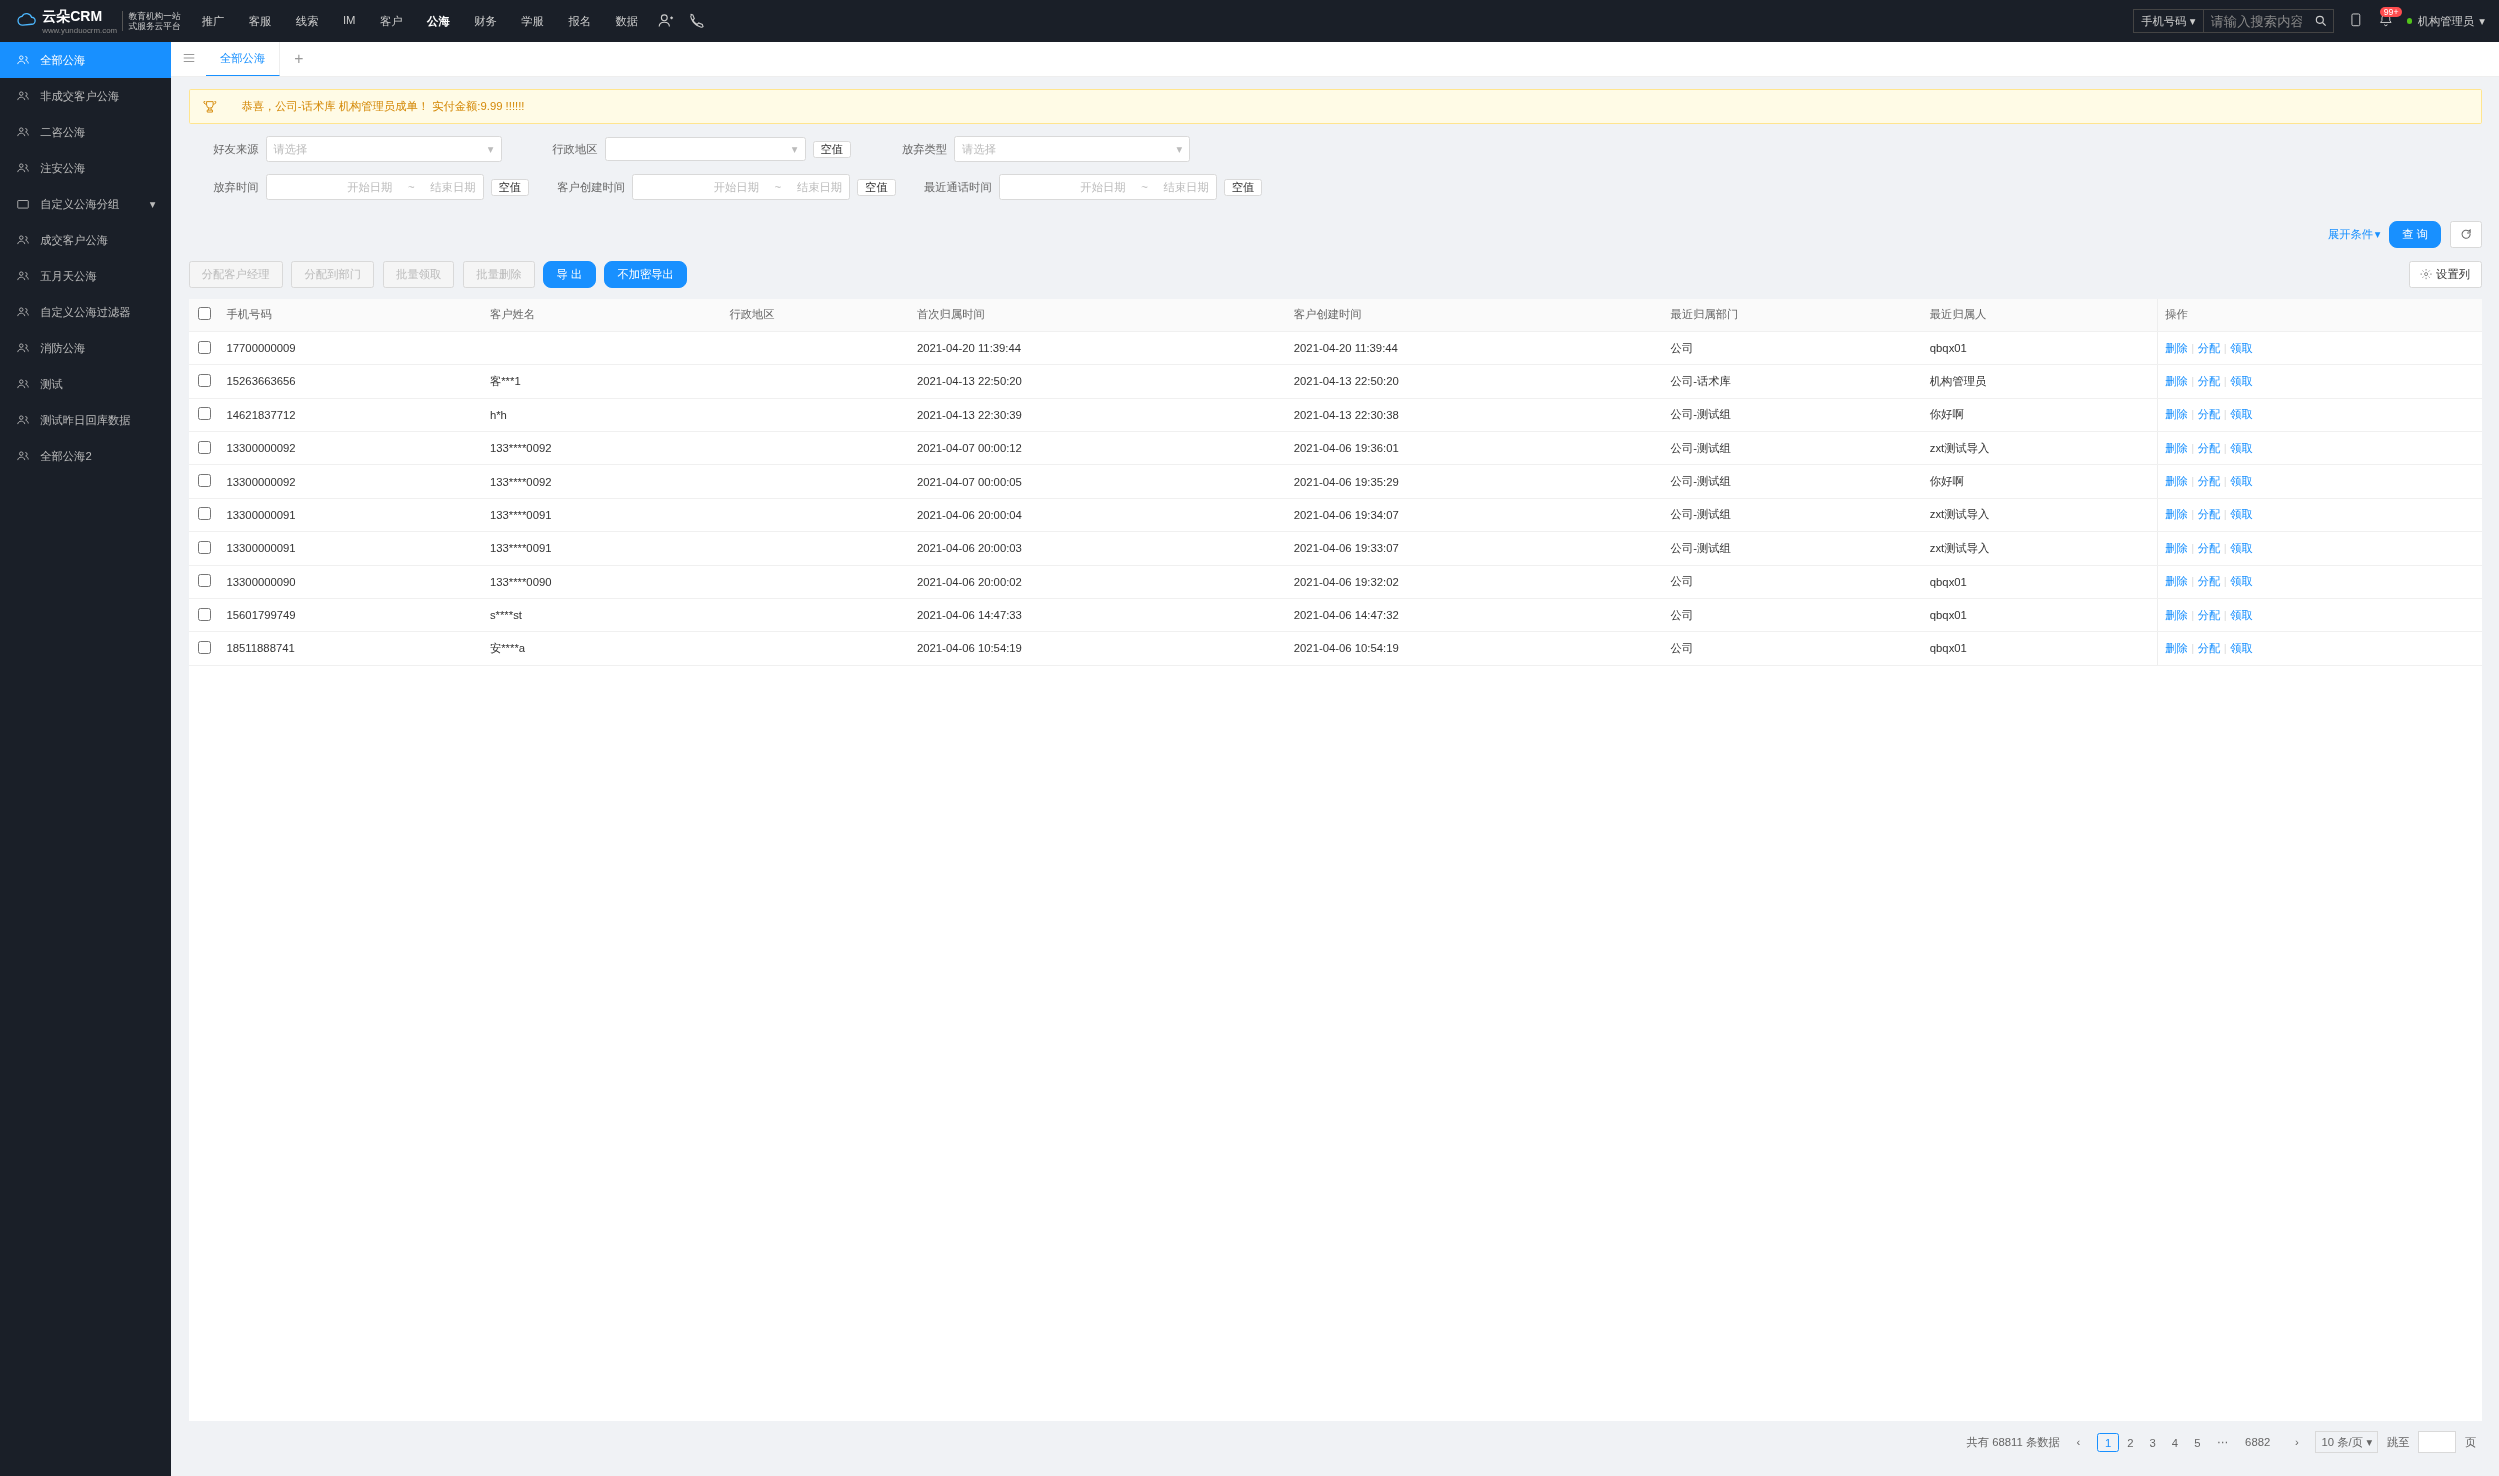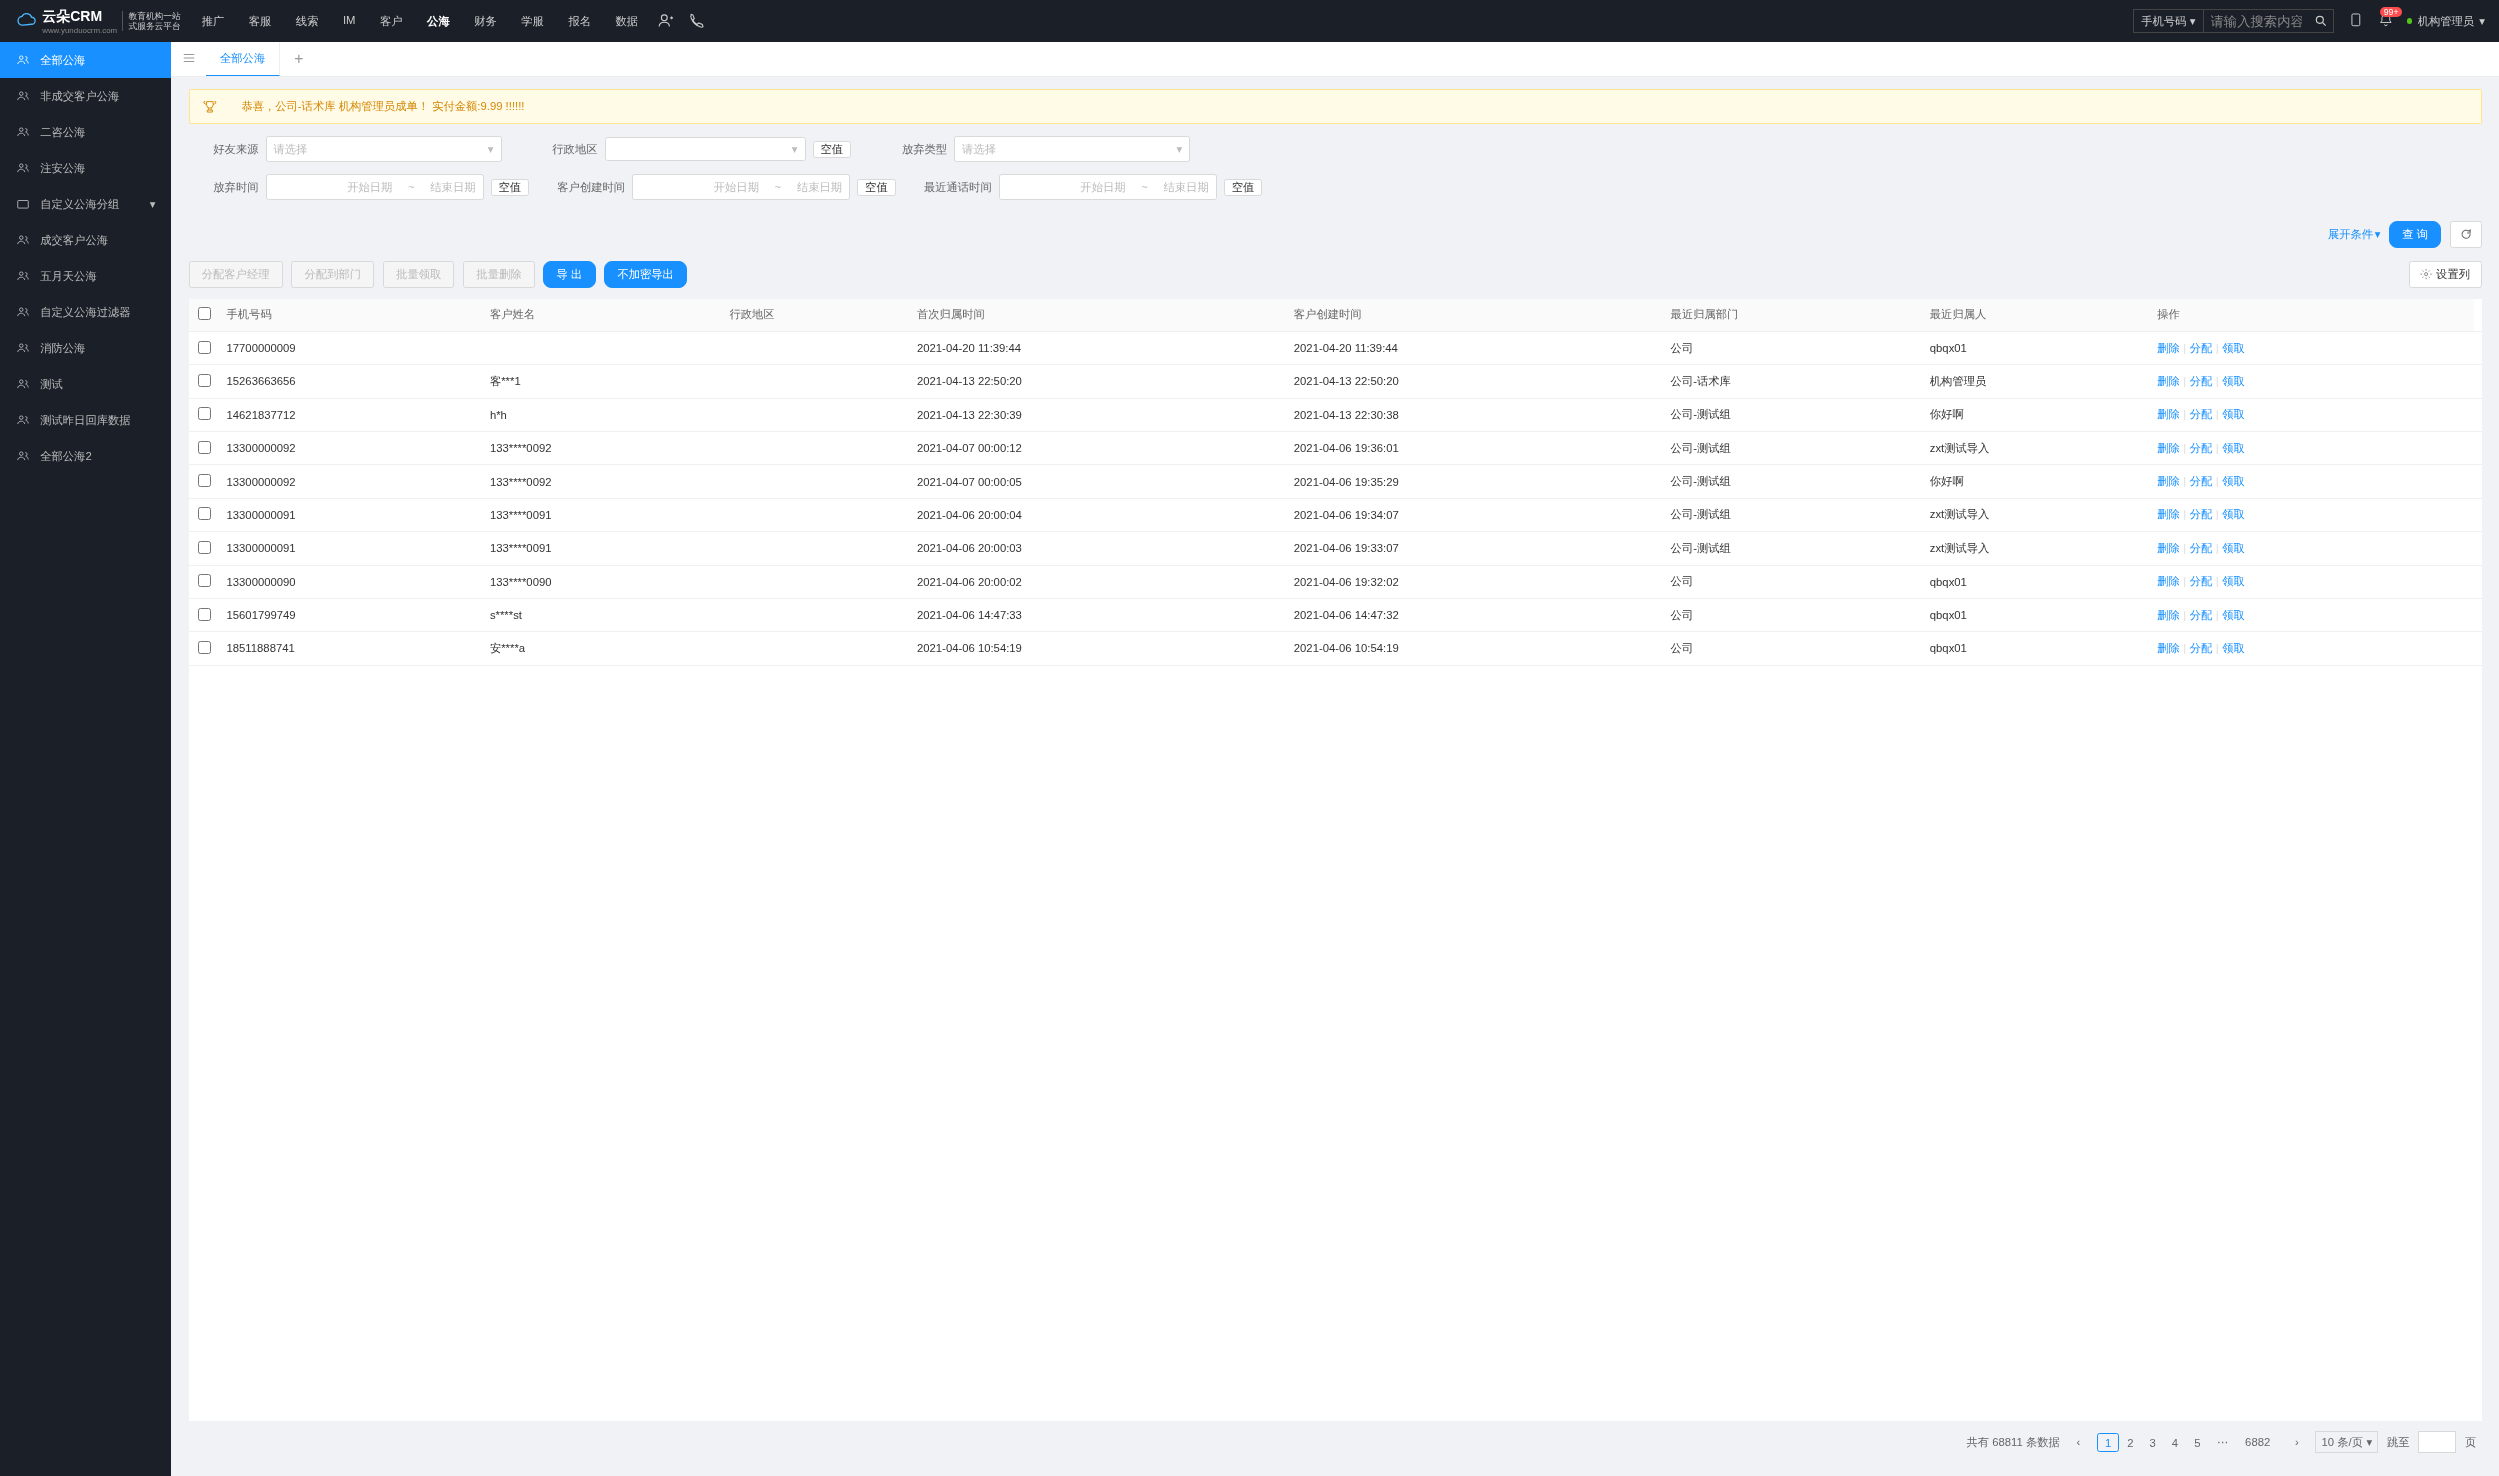--- a/index.html
+++ b/index.html
@@ -61,21 +61,21 @@
 .refresh { padding: 5.2px 8.7px; }
 
 .actions { display: flex; gap: 8.7px; margin-bottom: 10.5px; align-items: center; }
 .settings-col { margin-left: auto; display: flex; align-items: center; gap: 3.5px; border: 0.9px solid #d9d9d9; padding: 5.2px 10.5px; border-radius: 2.6px; cursor: pointer; background: #fff; }
 
 .table-wrap { flex: 1; overflow: auto; background: #fff; }
 table { width: 100%; border-collapse: collapse; }
 th, td { text-align: left; padding: 8.7px 7px; border-bottom: 0.9px solid #f0f0f0; white-space: nowrap; }
 th { background: #fafafa; color: #666; font-weight: normal; }
 th.chk, td.chk { width: 31px; text-align: center; }
-.ops-col { position: sticky; right: 8px; background: #fff; border-left: 0.9px solid #eee; }
+.ops-col { position: sticky; right: 0; background: #fff; border-left: 0.9px solid #eee; }
 th.ops-col { background: #fafafa; }
 .op-link { color: #1890ff; cursor: pointer; }
 .op-sep { color: #ddd; padding: 0 3.5px; }
 
 .pager { display: flex; justify-content: flex-end; align-items: center; gap: 8.7px; padding: 10.5px 5.2px; font-size: 11.3px; color: #666; }
 .pg { padding: 2.6px 7px; border: 0.9px solid transparent; cursor: pointer; border-radius: 2.6px; }
 .pg.active { border-color: #1890ff; color: #1890ff; }
 .jump-input { width: 38px; border: 0.9px solid #d9d9d9; padding: 2.6px; text-align: center; }
 .size-sel { border: 0.9px solid #d9d9d9; padding: 2.6px 5.2px; display: flex; gap: 3.5px; align-items: center; }
 

